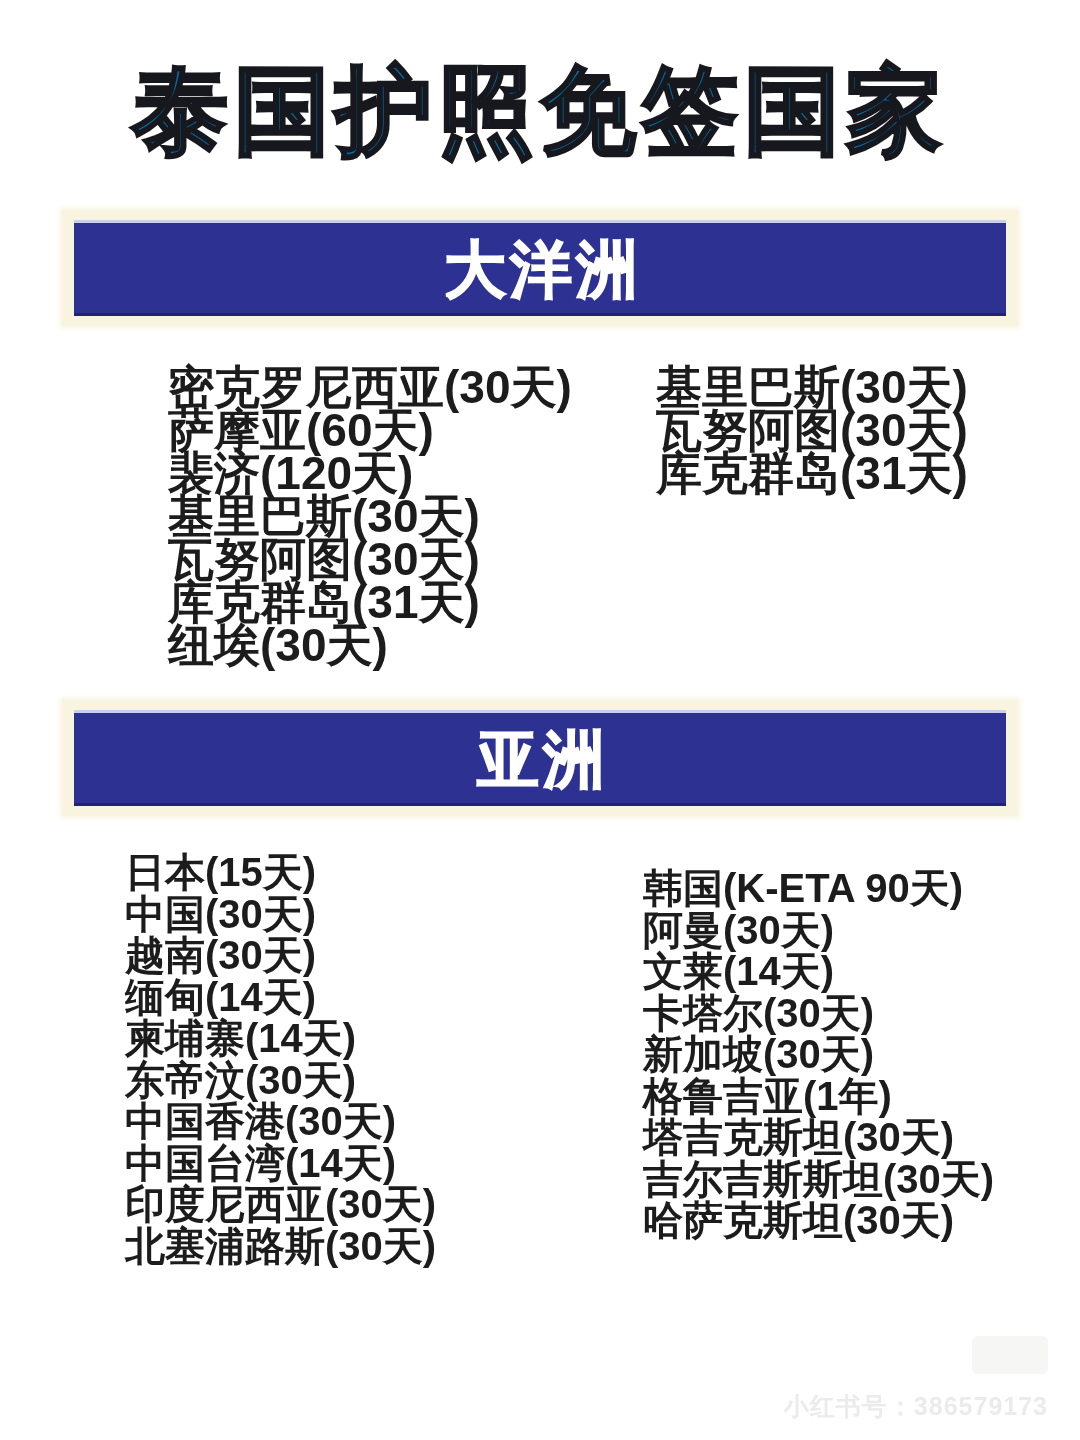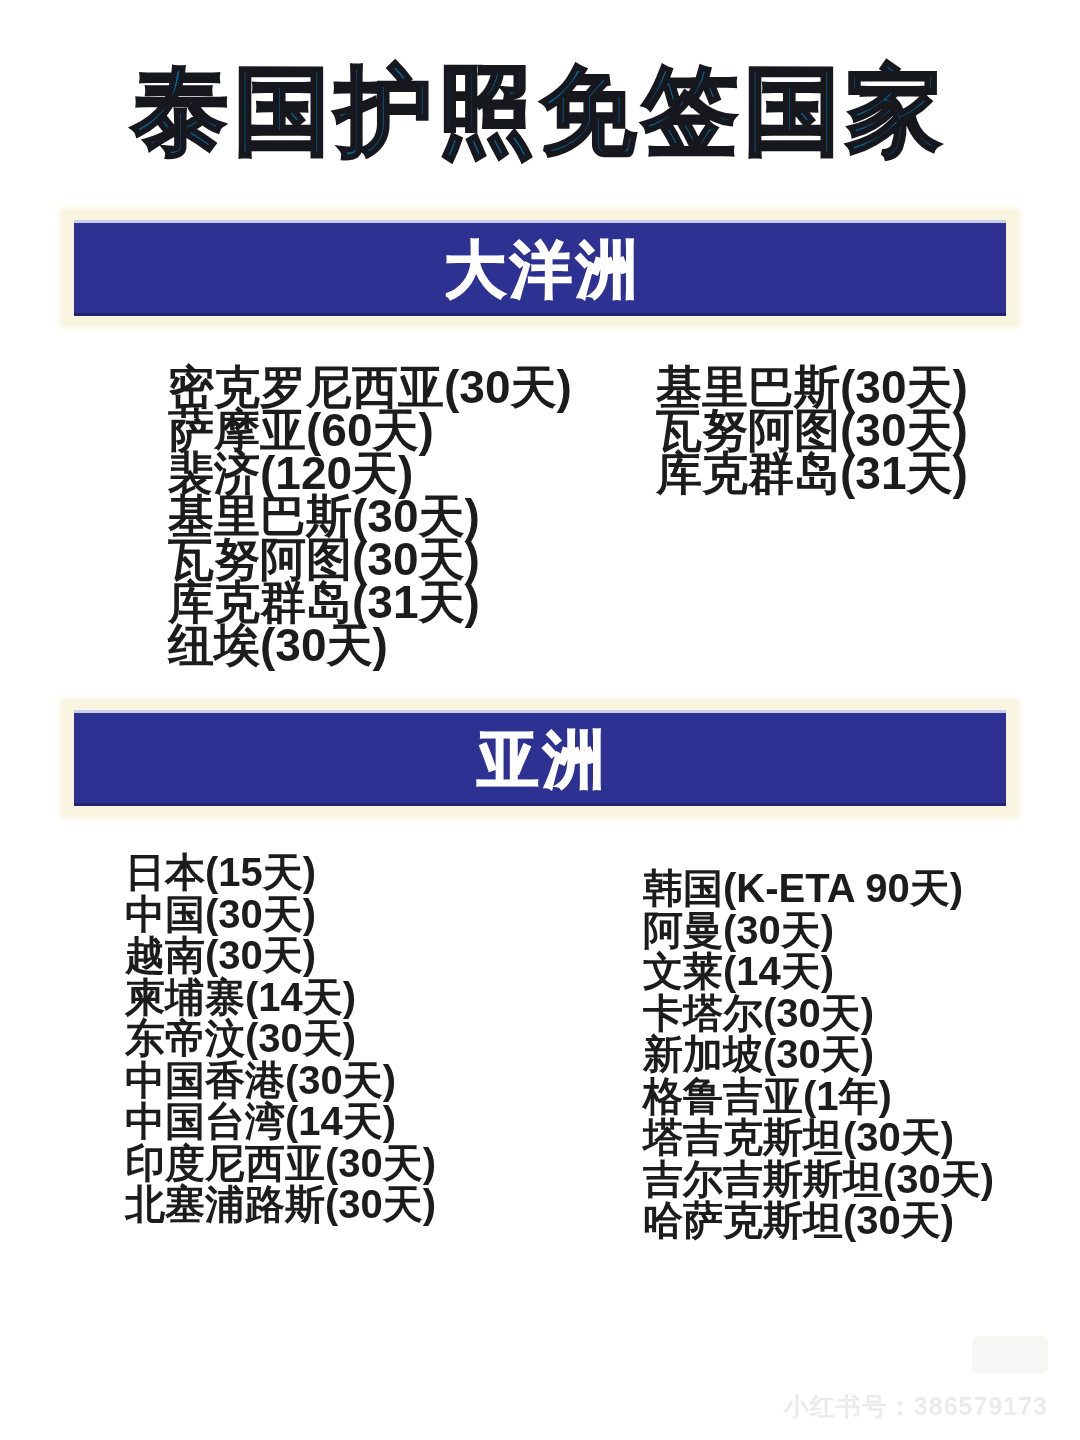--- a/index.html
+++ b/index.html
@@ -119,20 +119,21 @@
 
   <div class="band band-asia">
     <div class="banner">亚洲</div>
   </div>
 
   <div class="cols cols-asia">
     <ul class="country-list col-first">
         <li>日本(15天)</li>
         <li>中国(30天)</li>
         <li>越南(30天)</li>
+        <li>缅甸(14天)</li>
         <li>柬埔寨(14天)</li>
         <li>东帝汶(30天)</li>
         <li>中国香港(30天)</li>
         <li>中国台湾(14天)</li>
         <li>印度尼西亚(30天)</li>
         <li>北塞浦路斯(30天)</li>
       </ul>
     <ul class="country-list col-second">
         <li>韩国(K-ETA 90天)</li>
         <li>阿曼(30天)</li>

